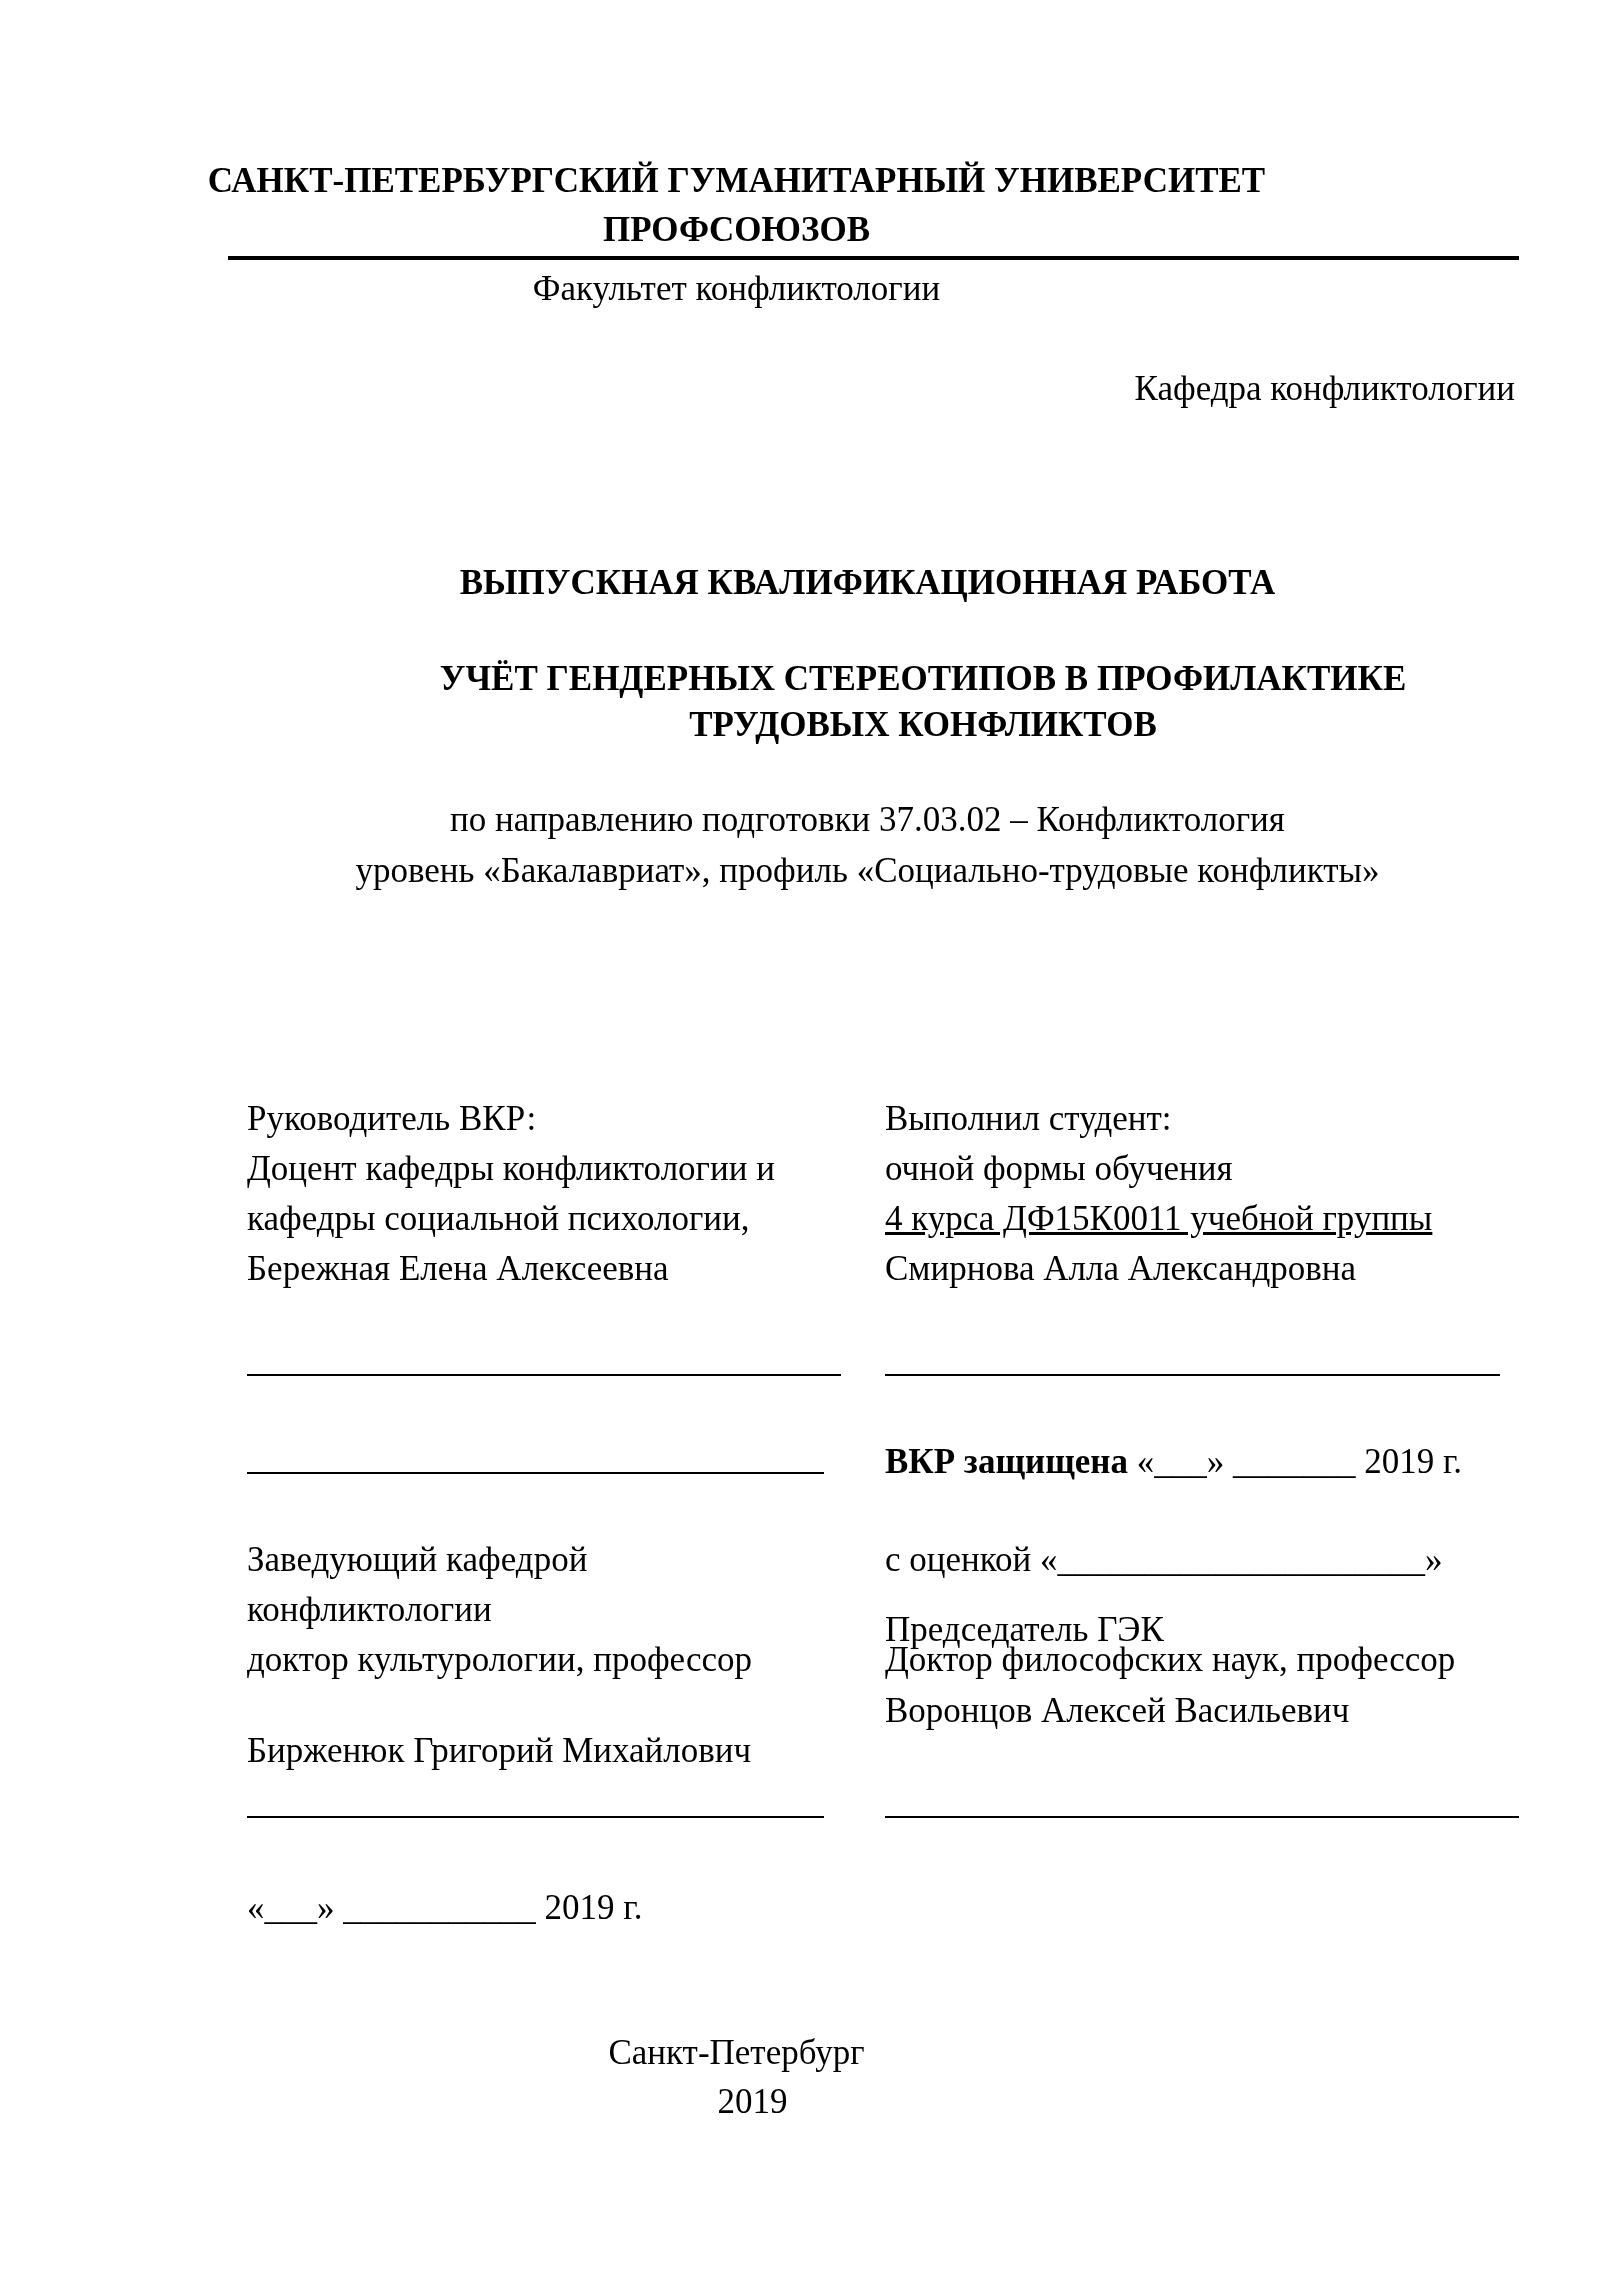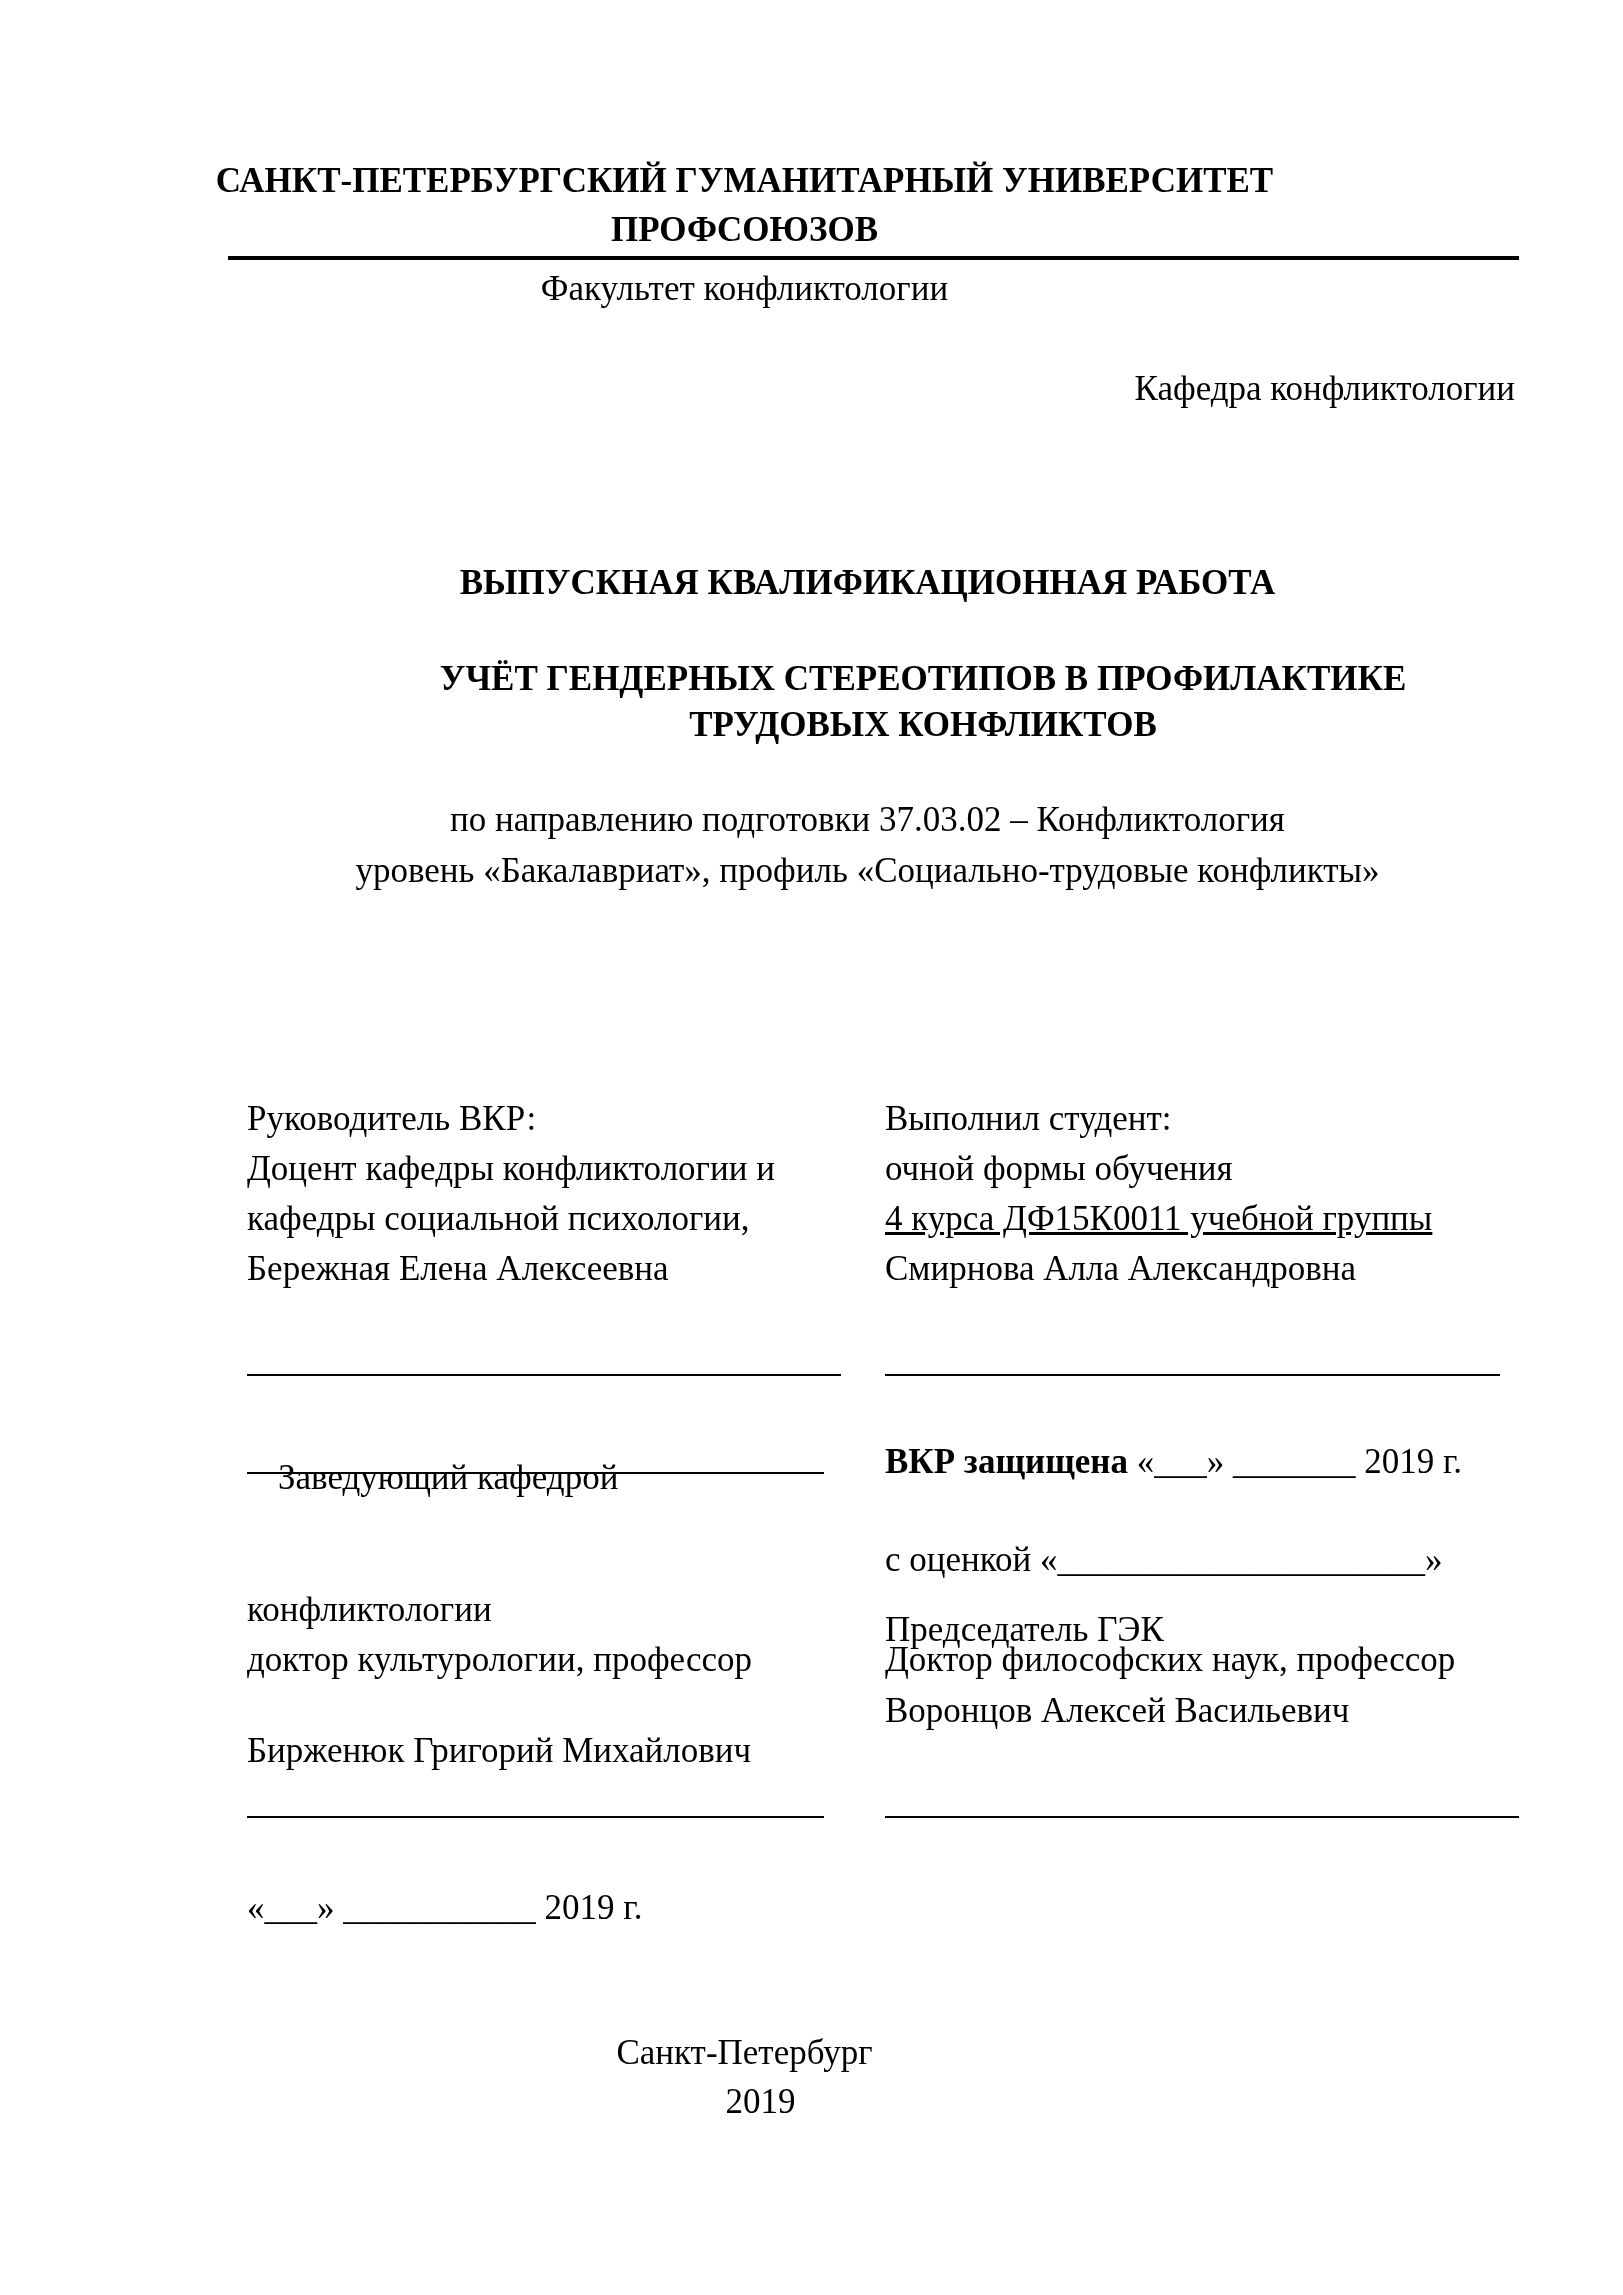--- a/index.html
+++ b/index.html
@@ -1,19 +1,19 @@
 <!DOCTYPE html>
 <html style="font-size:12.6px"><head>
 <meta charset="utf-8">
 <style>
   html, body { margin: 0; padding: 0; background: #ffffff; }
   body { width: 1623px; height: 2295px; position: relative; overflow: hidden;
          font-family: "Liberation Serif", "DejaVu Serif", serif; color: #000; }
   .abs { position: absolute; white-space: nowrap; line-height: 1; }
-  .center { left: 8px; width: 1473px; text-align: center; }
+  .center { left: 0; width: 1473px; text-align: center; }
   .t { font-size: 35px; }
   .b { font-weight: bold; }
   .rule { position: absolute; left: 228px; width: 1291px; top: 256px; height: 3.9px; background: #000; }
   .line { position: absolute; height: 2.4px; background: #000; }
   .col-l { left: 247px; }
   .col-r { left: 885px; }
 </style>
 </head>
 <body>
 
@@ -40,21 +40,21 @@
 <div class="abs t col-r" style="top:1251px;">Смирнова Алла Александровна</div>
 
 <div class="line" style="left:247px; width:594px; top:1374px;"></div>
 <div class="line" style="left:885px; width:615px; top:1374px;"></div>
 
 <div class="line" style="left:247px; width:577px; top:1472px;"></div>
 <div class="abs t col-r" style="top:1444px;">
   <span class="b">ВКР защищена</span><span> «___» _______ 2019 г.</span>
 </div>
 
-<div class="abs t col-l" style="top:1460px;margin-left:31px;">Заведующий кафедрой</div>
+<div class="abs t col-l" style="top:1542px;">Заведующий кафедрой</div>
 <div class="abs t col-l" style="top:1592px;">конфликтологии</div>
 <div class="abs t col-l" style="top:1642px;">доктор культурологии, профессор</div>
 <div class="abs t col-l" style="top:1693px;margin-top:40px;">Бирженюк Григорий Михайлович</div>
 
 <div class="abs t col-r" style="top:1542px;">с оценкой «_____________________»</div>
 <div class="abs t col-r" style="top:1592px;margin-top:20px;">Председатель ГЭК</div>
 <div class="abs t col-r" style="top:1642px;">Доктор философских наук, профессор</div>
 <div class="abs t col-r" style="top:1693px;">Воронцов Алексей Васильевич</div>
 
 <div class="line" style="left:247px; width:577px; top:1816px;"></div>

